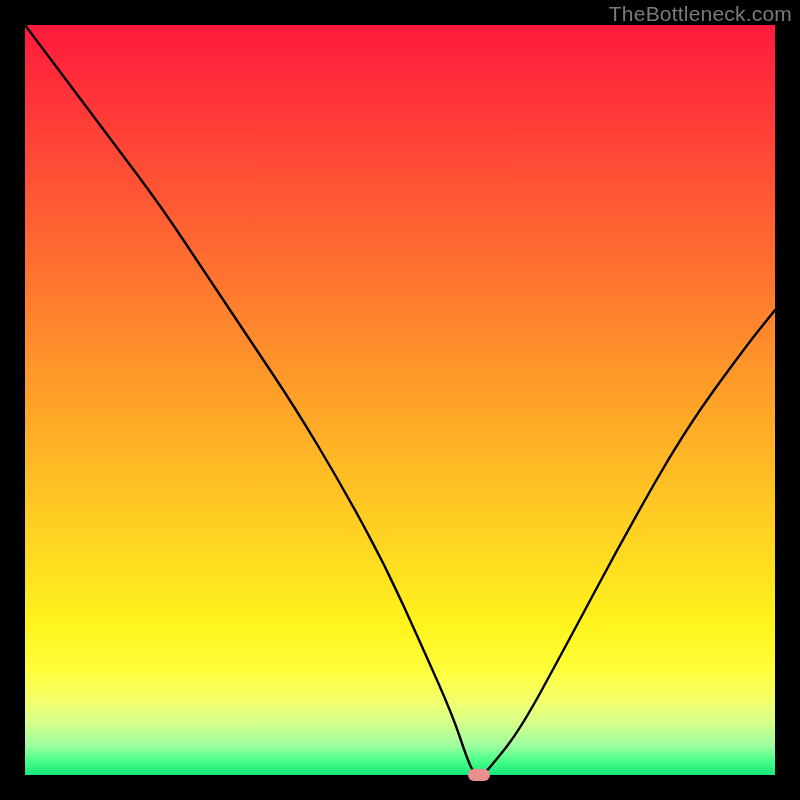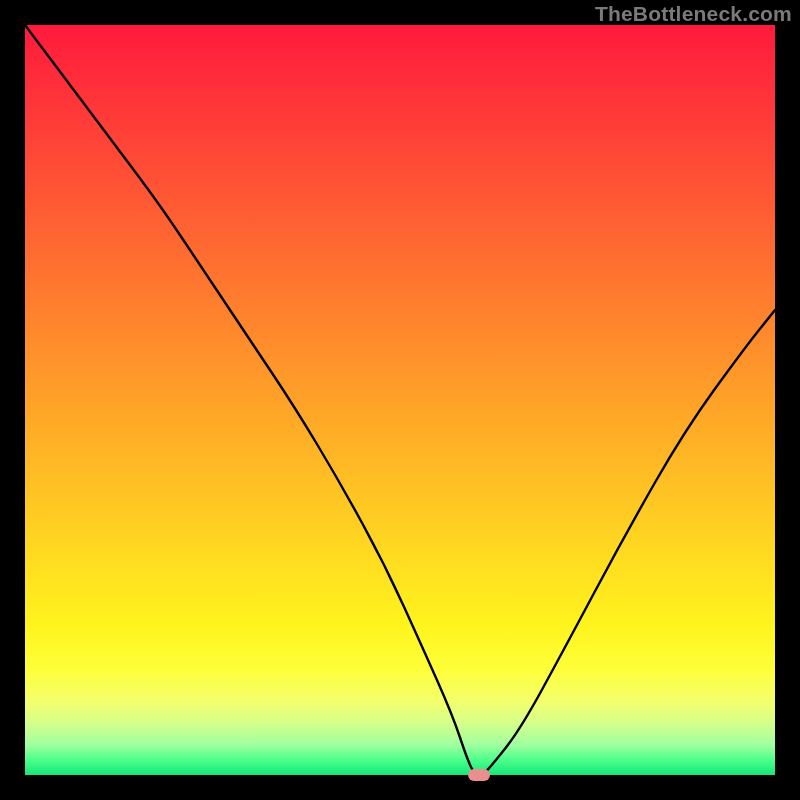--- a/index.html
+++ b/index.html
@@ -60,21 +60,21 @@
     border-radius: 6px;
     transform: translate(-50%, -50%);
   }
   .watermark {
     position: absolute;
     top: 2px;
     right: 8px;
     color: #7a7a7a;
     font-size: 21px;
     letter-spacing: .2px;
-    font-weight: 700;
+    font-weight: 400;
   }
 </style>
 </head>
 <body>
 
 <div class="frame">
   <div class="watermark">TheBottleneck.com</div>
 
   <div class="plot-area">
     <svg class="curve-layer" viewBox="0 0 750 750" preserveAspectRatio="none">

